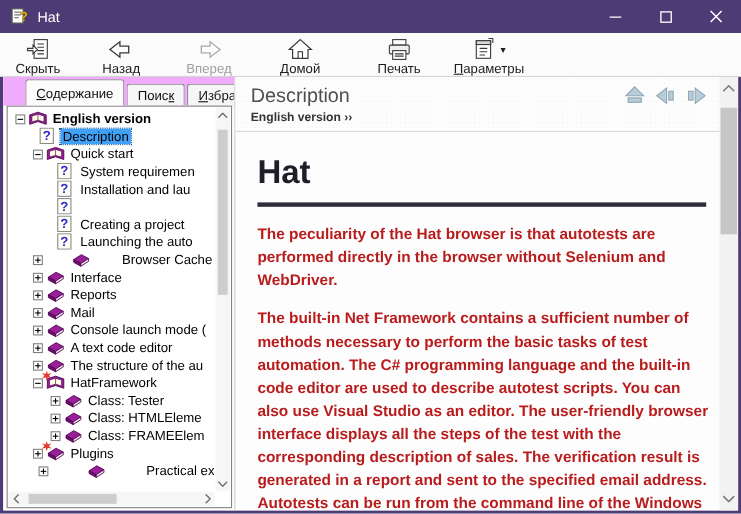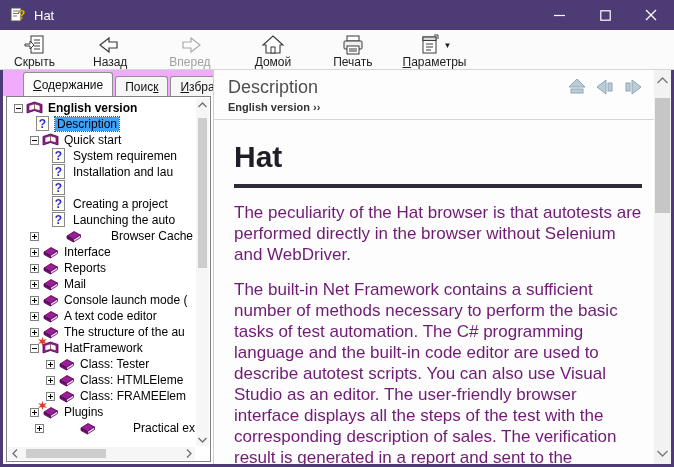--- a/index.html
+++ b/index.html
@@ -62,21 +62,21 @@
   .content-header { padding:7px 12px 6px 14px; border-bottom:1px solid #d6d6d6; background:#fdfdfd;
                     background-image:radial-gradient(#ededed 0.5px, transparent 0.6px); background-size:4px 4px; position:relative; }
   .content-title { font-size:18px; color:#4f4f4f; }
   .content-crumb { font-size:11px; font-weight:bold; color:#333; margin-top:3px; }
   .nav-arrows { position:absolute; right:28px; top:8px; display:flex; gap:8px; }
   .nav-arrows .na { width:20px; height:18px; }
 
   .content-body { position:absolute; top:56px; left:0; right:17px; bottom:0; overflow:hidden; padding:14px 10px 0 20px; }
   .content-body h1 { font-size:30px; color:#1e1e28; font-weight:bold; letter-spacing:0; }
   .content-rule { height:4px; background:#2d2d3a; margin:10px 2px 14px 0; }
-  .content-body p { font-size:17px; line-height:21px; color:#701a75; margin-bottom:14px; }
+  .content-body p { font-size:14px; line-height:21px; color:#b91c1c; margin-bottom:14px;font-weight:bold; }
 
   .content-scrollbar { position:absolute; top:0; right:0; bottom:0; width:17px; background:#f2f2f2; }
   .content-scrollbar .scroll-arrow { width:17px; height:17px; color:#7a7a7a; }
   .content-scrollbar .vthumb { left:1px; right:1px; background:#c6c6c6; }
 </style>
 </head>
 <body>
 
 <div class="window">
 
@@ -146,21 +146,21 @@
     <div class="tbtn" style="margin-left: 32px;">
       <span class="ticon">
           <svg width="24" height="22" viewBox="0 0 24 22">
             <polygon points="12,2 22,11 19,11 19,19 5,19 5,11 2,11" fill="#fff" stroke="#3a3a3a" stroke-width="1.1"></polygon>
             <rect x="10" y="13" width="4" height="6" fill="#fff" stroke="#3a3a3a"></rect>
           </svg>
         </span>
       <span class="tlabel"><span class="pre"></span><span class="u"></span><span class="post">Домой</span></span>
     </div>
 
-    <div class="tbtn" style="margin-left: 30px;">
+    <div class="tbtn" style="margin-left: 40px;">
       <span class="ticon">
           <svg width="24" height="22" viewBox="0 0 24 22">
             <rect x="6" y="2" width="12" height="5" fill="#fff" stroke="#3a3a3a"></rect>
             <rect x="3" y="7" width="18" height="8" rx="1" fill="#efefef" stroke="#3a3a3a"></rect>
             <rect x="6" y="12" width="12" height="8" fill="#fff" stroke="#3a3a3a"></rect>
             <line x1="8" y1="15" x2="16" y2="15" stroke="#3a3a3a"></line>
             <line x1="8" y1="17" x2="16" y2="17" stroke="#3a3a3a"></line>
           </svg>
         </span>
       <span class="tlabel"><span class="pre"></span><span class="u"></span><span class="post">Печать</span></span>

